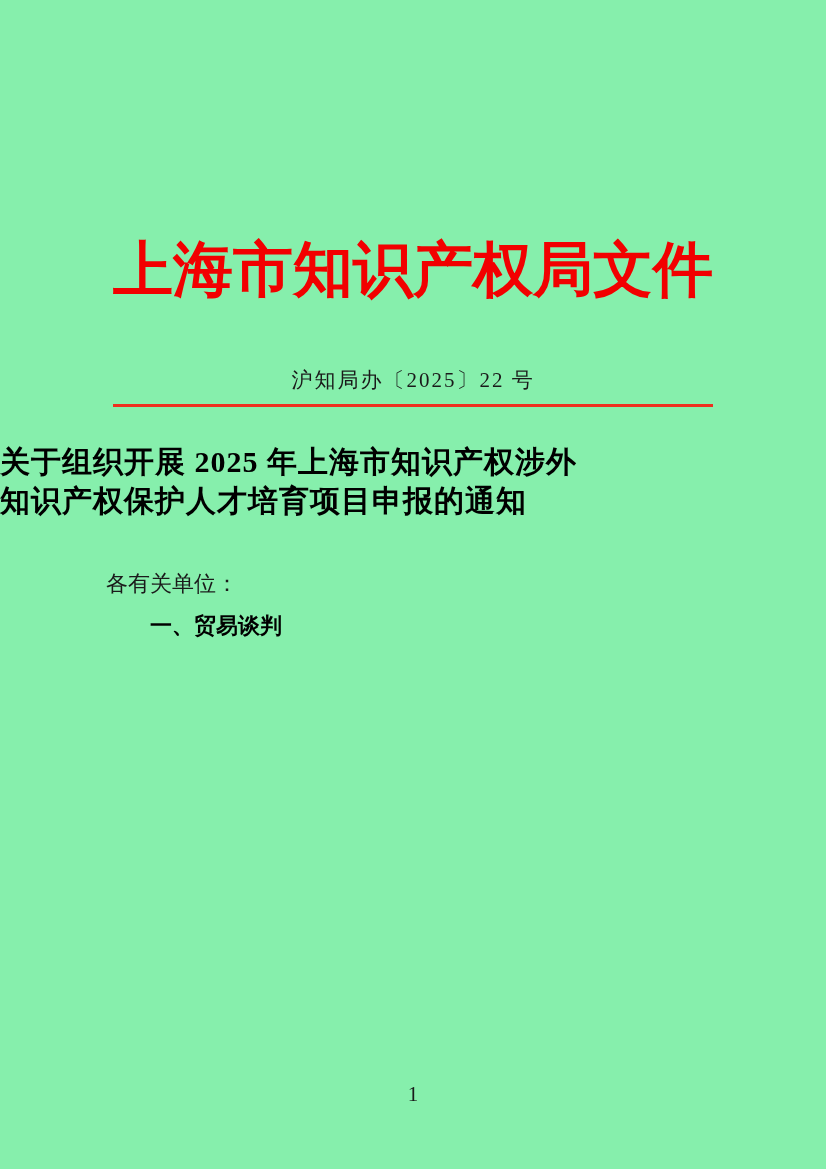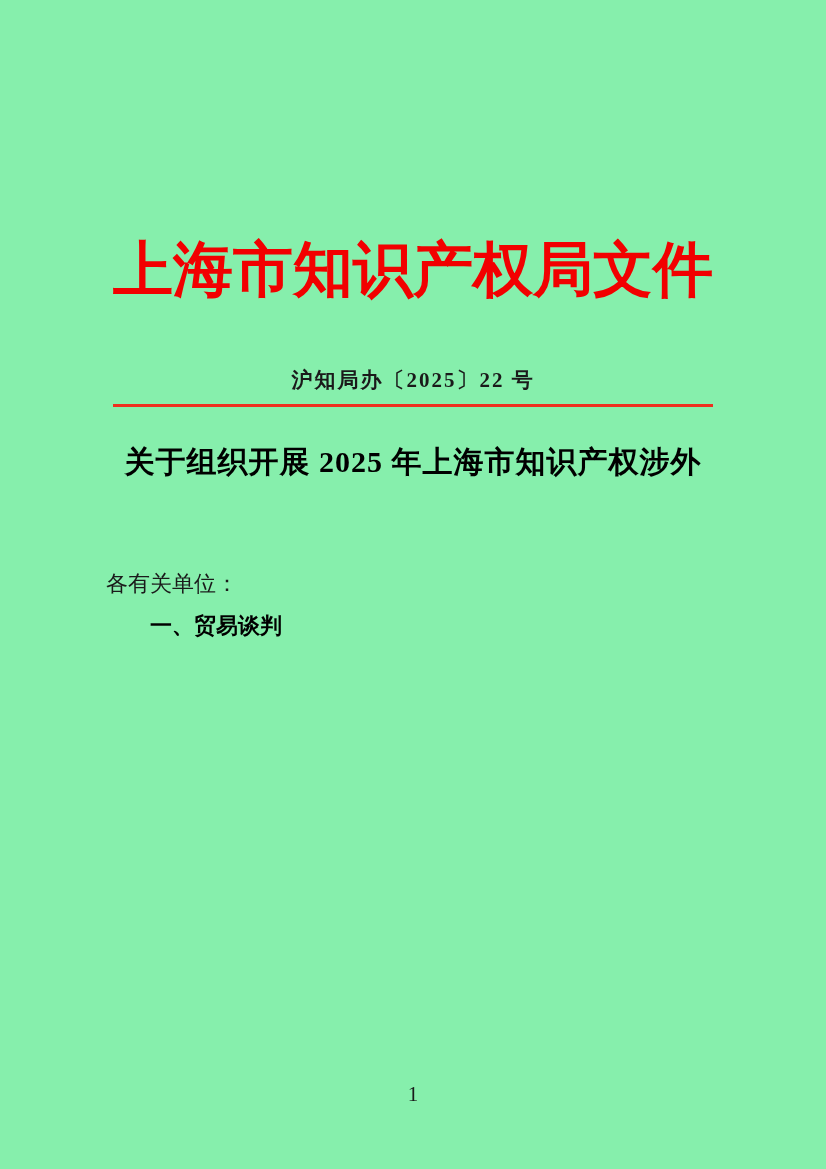--- a/index.html
+++ b/index.html
@@ -33,38 +33,36 @@
   .doc-number {
     position: absolute;
     top: 366px;
     left: 0;
     width: 100%;
     text-align: center;
     font-size: 21px;
     line-height: 28px;
     letter-spacing: 2px;
     color: #1a1a1a;
-    font-weight: bold;
   }
   .red-line {
     position: absolute;
     top: 404px;
     left: 113px;
     width: 600px;
     height: 3px;
     background: #ee2f1f;
     border: none;
     margin: 0;
   }
   .doc-title {
     position: absolute;
     top: 442px;
     left: 0;
     width: 100%;
-    text-align: center;
     font-size: 30px;
     line-height: 39px;
     font-weight: bold;
     letter-spacing: 1px;
     color: #000000;
   }
   .body-text {
     position: absolute;
     top: 562px;
     left: 104px;
@@ -103,20 +101,21 @@
 <div class="page">
 
   <div class="agency-title">上海市知识产权局文件</div>
 
   <div class="doc-number">沪知局办〔2025〕22 号</div>
 
   <div class="red-line"></div>
 
   <div class="doc-title">
     <div>关于组织开展 2025 年上海市知识产权涉外</div>
+    <div>知识产权保护人才培育项目申报的通知</div>
   </div>
 
   <div class="body-text">
     <p class="salutation">各有关单位：</p>
     <p class="section-heading">一、贸易谈判</p>
   </div>
 
   <div class="page-number">1</div>
 
 </div>

